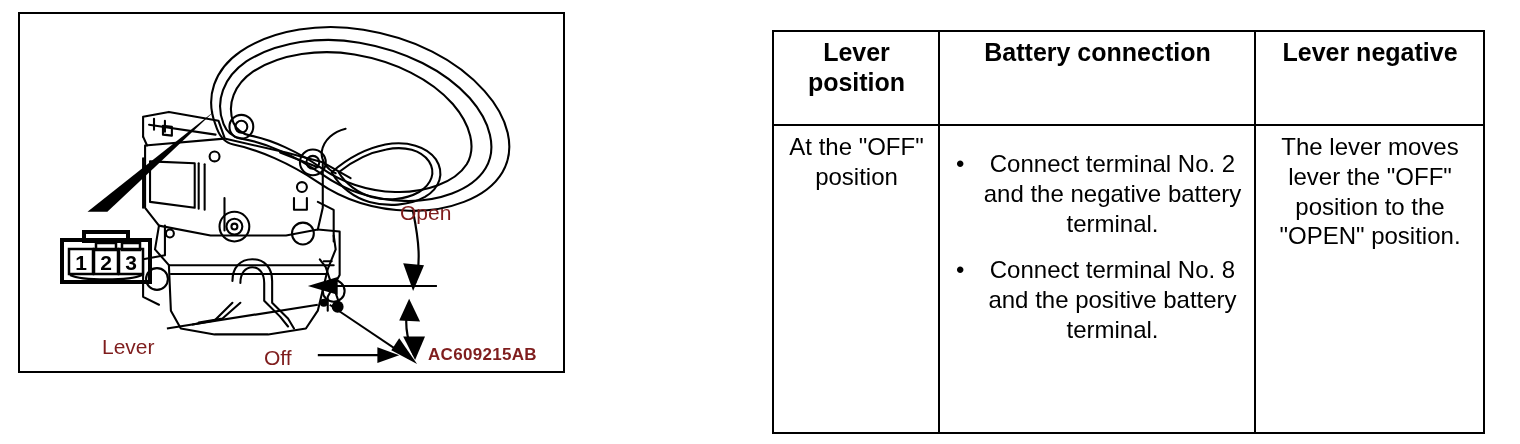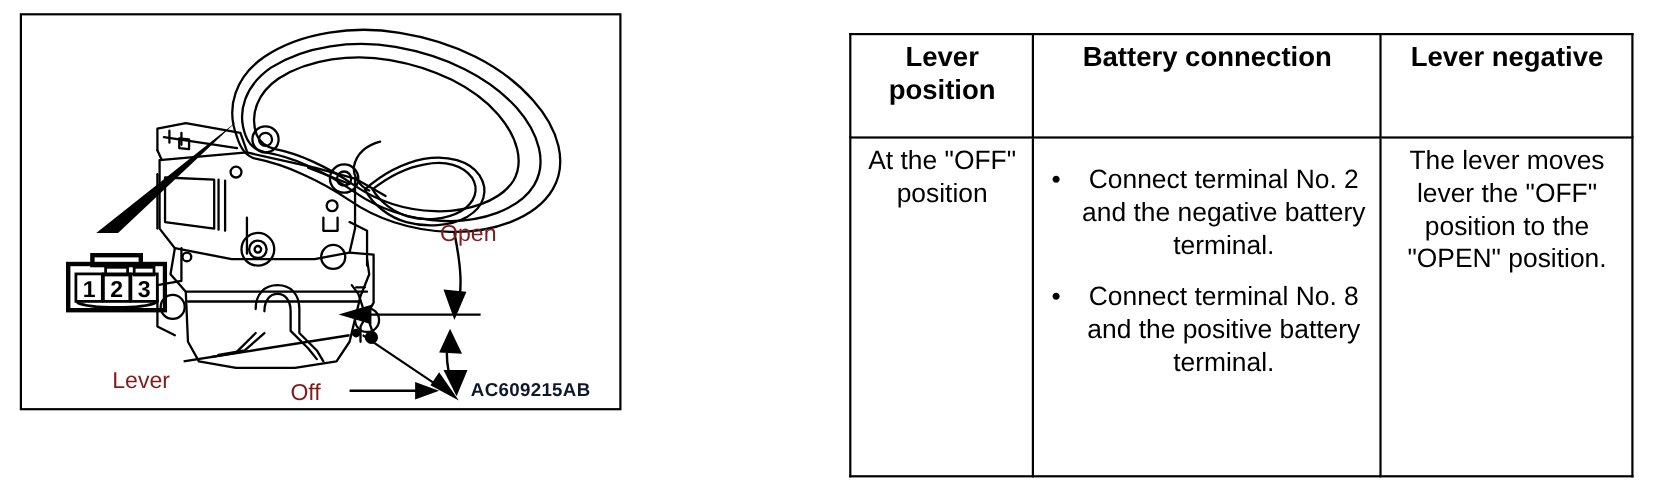--- a/index.html
+++ b/index.html
@@ -53,21 +53,21 @@
   .fig-label.open-label  { left: 380px; top: 188px; }
   .fig-label.off-label   { left: 244px; top: 333px; }
   .fig-code {
     position: absolute;
     left: 408px;
     top: 331px;
     font-family: "Liberation Sans", sans-serif;
     font-weight: bold;
     font-size: 17px;
     letter-spacing: 0.3px;
-    color: #0f172a;
+    color: #7f1d1d;
     white-space: nowrap;
   }
 
   
   .connector {
     position: absolute;
     left: 40px;
     top: 216px;
     width: 92px;
     height: 56px;

